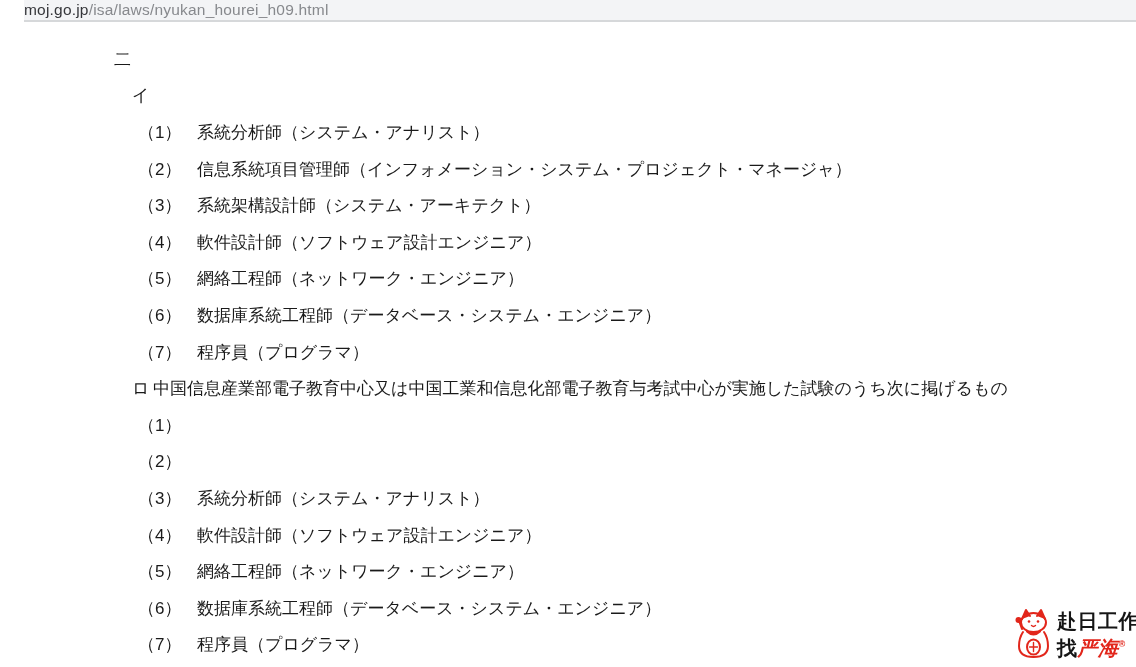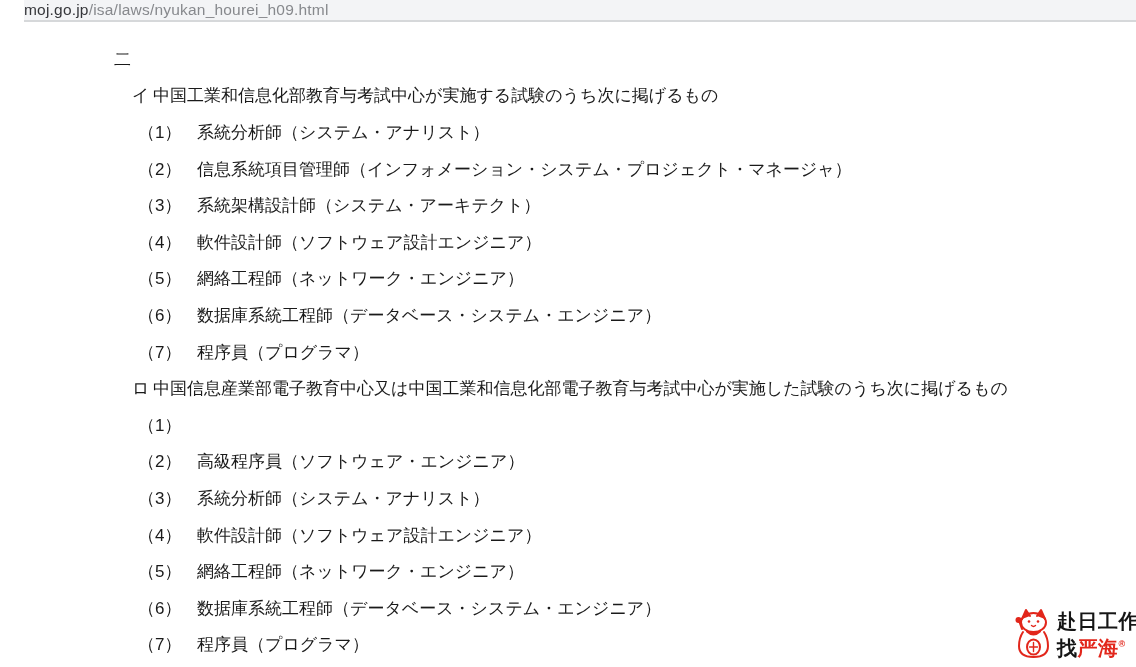--- a/index.html
+++ b/index.html
@@ -55,21 +55,21 @@
   }
   .wm-cat { width: 38px; height: 53px; }
   .wm-text {
     font-weight: bold;
     font-size: 20px;
     line-height: 23px;
     color: #151515;
     letter-spacing: 0.5px;
     white-space: nowrap;
   }
-  .wm-red { color: #e2261b; }
+  .wm-red { color: #e2261b; font-style: italic; }
   .wm-reg {
     font-size: 9px;
     vertical-align: 8px;
     letter-spacing: 0;
   }
 </style>
 </head>
 <body>
 
 <div class="urlbar">
@@ -77,21 +77,20 @@
     <span class="path">/isa/laws/nyukan_hourei_h09.html</span>
 </div>
 
 <div class="page">
   <div id="lines">
       <div class="line lvl1">
         <span class="marker">二</span>
       </div>
       <div class="line lvl2">
         <span class="marker">イ</span>
-        <span class="text">中国工業和信息化部教育与考試中心が実施する試験のうち次に掲げるもの</span>
       </div>
       <div class="line lvl3">
         <span class="marker">（1）</span>
         <span class="text">系統分析師（システム・アナリスト）</span>
       </div>
       <div class="line lvl3">
         <span class="marker">（2）</span>
         <span class="text">信息系統項目管理師（インフォメーション・システム・プロジェクト・マネージャ）</span>
       </div>
       <div class="line lvl3">
@@ -116,21 +115,20 @@
       </div>
       <div class="line lvl2">
         <span class="marker">ロ</span>
         <span class="text">中国信息産業部電子教育中心又は中国工業和信息化部電子教育与考試中心が実施した試験のうち次に掲げるもの</span>
       </div>
       <div class="line lvl3">
         <span class="marker">（1）</span>
       </div>
       <div class="line lvl3">
         <span class="marker">（2）</span>
-        <span class="text">高級程序員（ソフトウェア・エンジニア）</span>
       </div>
       <div class="line lvl3">
         <span class="marker">（3）</span>
         <span class="text">系統分析師（システム・アナリスト）</span>
       </div>
       <div class="line lvl3">
         <span class="marker">（4）</span>
         <span class="text">軟件設計師（ソフトウェア設計エンジニア）</span>
       </div>
       <div class="line lvl3">

